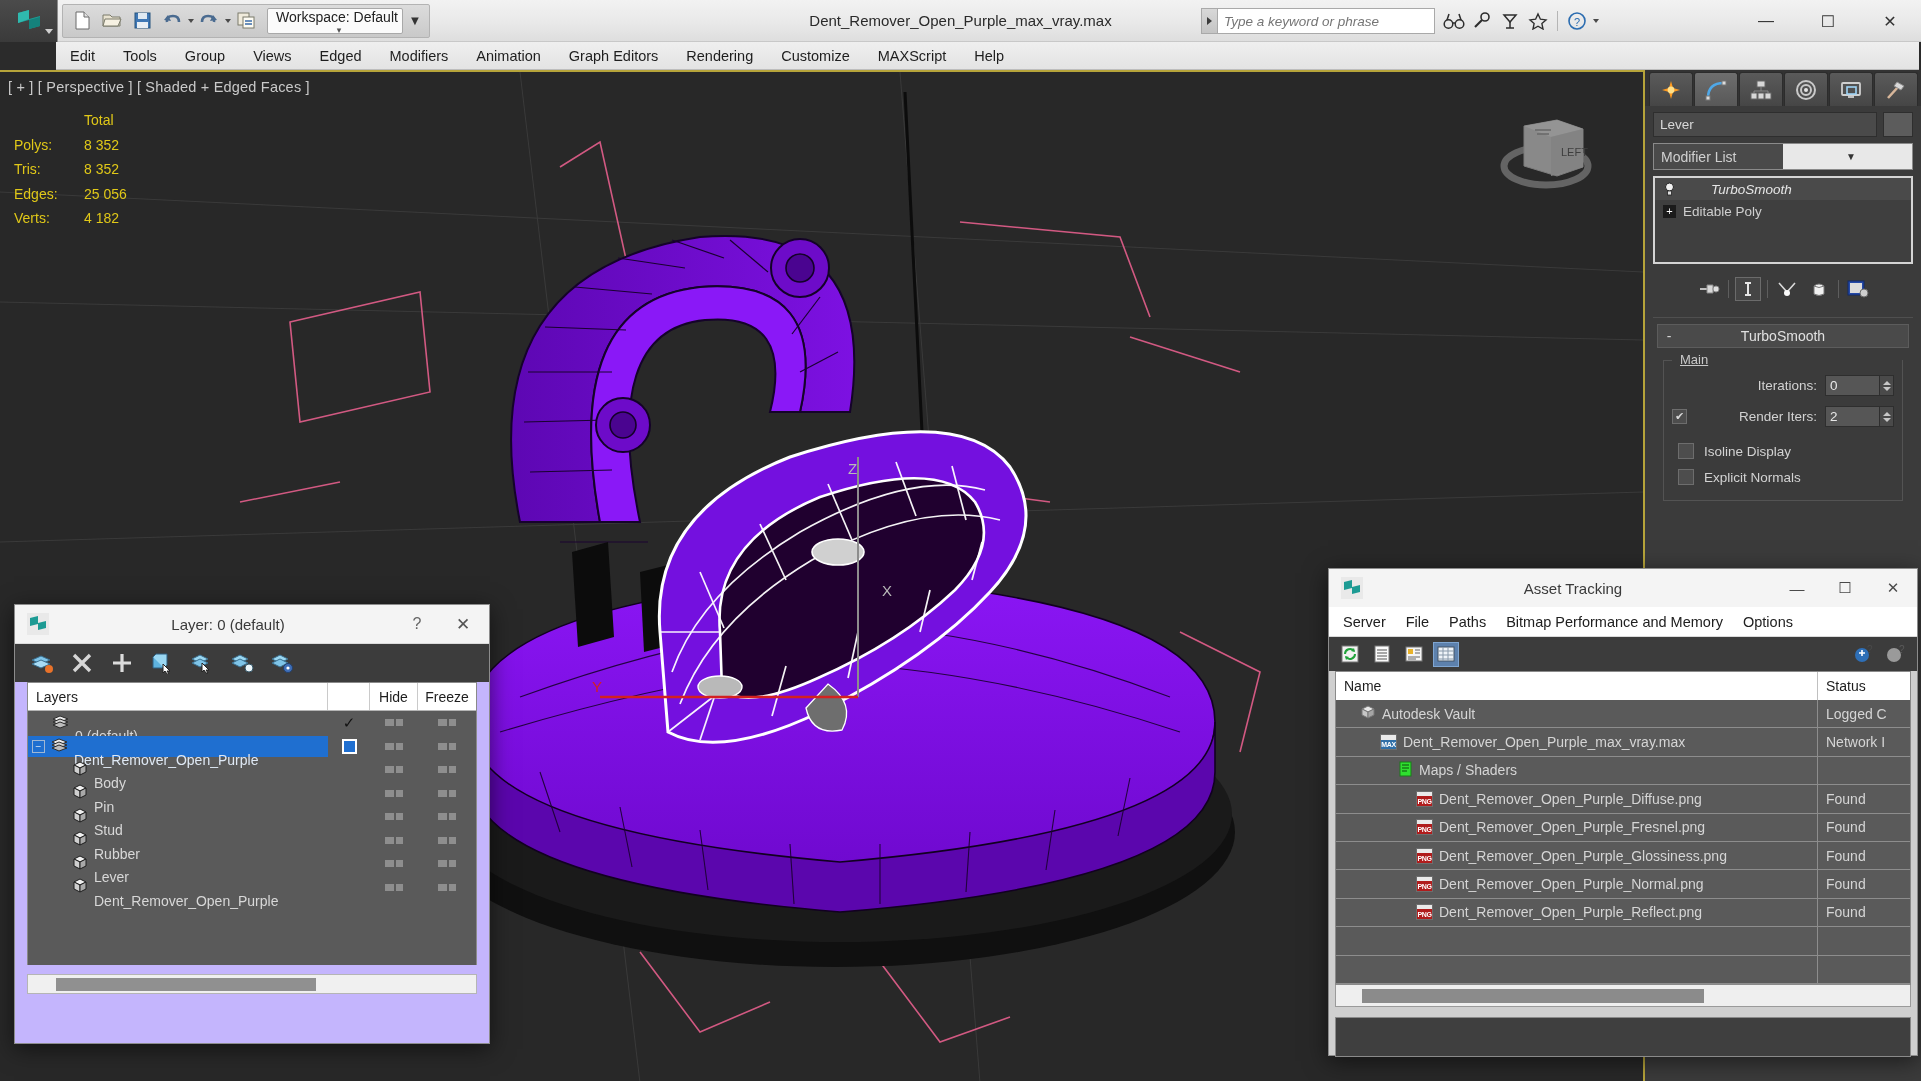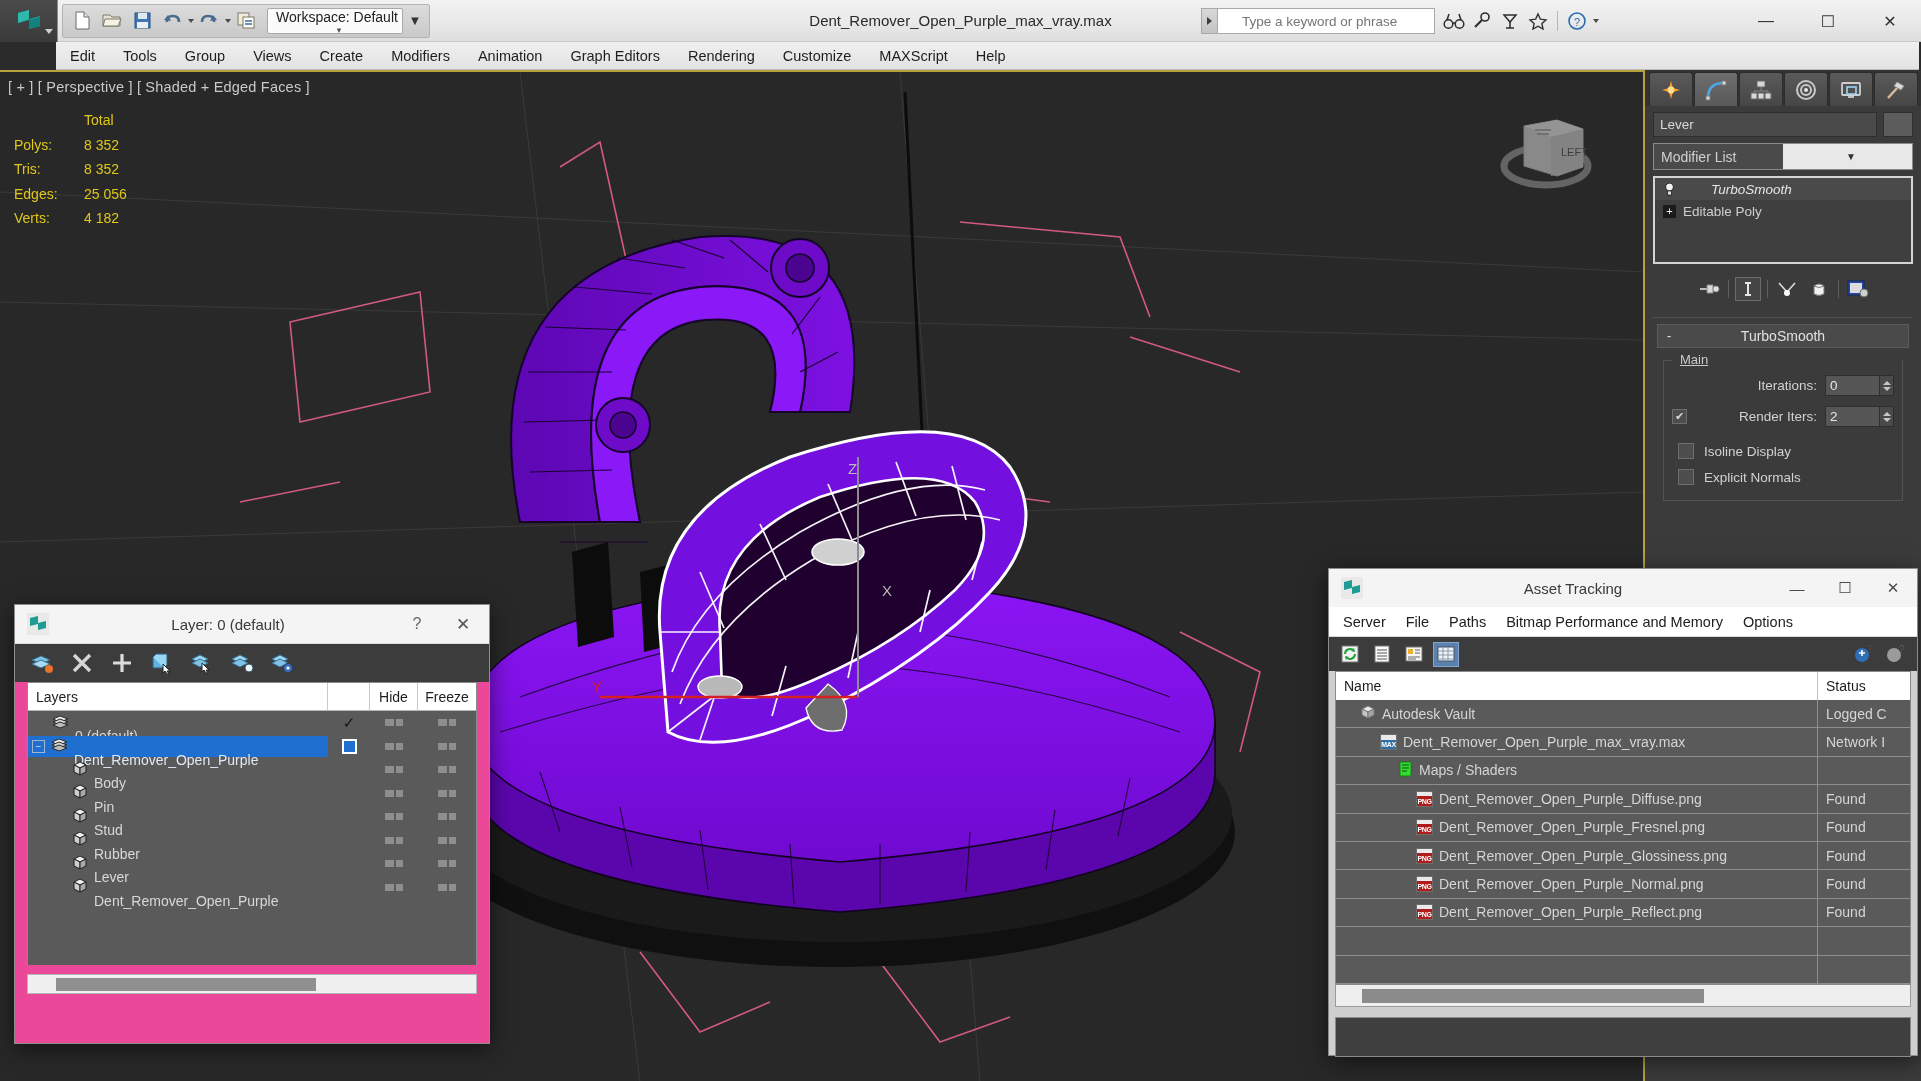--- a/index.html
+++ b/index.html
@@ -78,22 +78,22 @@
     background: linear-gradient(to bottom,#d8d8d8,#c4c4c4); border: 1px solid #a9a9a9;
     border-right: none;
   }
   .search-caret i {
     width: 0; height: 0;
     border-top: 4px solid transparent; border-bottom: 4px solid transparent;
     border-left: 5px solid #3b3b3b;
   }
   .search-input {
     width: 218px; height: 26px; background: #fff; border: 1px solid #a9a9a9;
-    font-size: 13.5px; color: #9a9a9a;
-    padding: 0 24px; font-family: "Liberation Sans", sans-serif;
+    font-size: 13.5px; font-style: italic; color: #9a9a9a;
+    padding: 0 6px; font-family: "Liberation Sans", sans-serif;
     outline: none;
   }
   .title-icons { display: flex; align-items: center; margin-left: 6px; gap: 2px; }
   .ti { width: 26px; height: 26px; display:flex;align-items:center;justify-content:center; }
   .ti-sep { width: 1px; height: 20px; background: #b5b5b5; margin: 0 4px; }
   .wincontrols {
     position: absolute; right: 0; top: 0; height: 42px; display: flex;
   }
   .wc { width: 62px; height: 42px; display:flex;align-items:center;justify-content:center;
         font-size: 16px; color: #333; }
@@ -234,21 +234,21 @@
   .spin .arrows i.dn { border-top: 4px solid #c7c7c7; }
   .crow { display: flex; align-items: center; height: 26px; }
   .crow .chk2 {
     width: 16px; height: 16px; border: 1px solid #6d6d6d; background: #4d4d4d;
     margin-left: 6px; margin-right: 10px;
   }
   .crow .lbl2 { color: #d2d2d2; font-size: 13.5px; }
 
   
   .dialog {
-    position: absolute; background: #ec4899;
+    position: absolute; background: #c4b5fd;
     border: 1px solid #8c8c8c;
     box-shadow: 0 5px 22px rgba(0,0,0,.55);
   }
   .layer-dlg { left: 14px; top: 604px; width: 476px; height: 440px; }
   .dlg-title {
     height: 39px; background: #f4f4f4; display: flex; align-items: center;
     padding-left: 12px; border-bottom: 1px solid #dcdcdc;
   }
   .dlg-ico { width: 22px; height: 22px; margin-right: 10px; }
   .dlg-title-text { flex: 1; font-size: 15px; color: #3a3a3a; text-align: center; }
@@ -460,21 +460,21 @@
       <div class="wc">☐</div>
       <div class="wc close">✕</div>
     </div>
   </div>
 
   <div class="menubar">
     <div class="menu-item">Edit</div>
     <div class="menu-item">Tools</div>
     <div class="menu-item">Group</div>
     <div class="menu-item">Views</div>
-    <div class="menu-item">Create</div>
+    <div class="menu-item">Edged</div>
     <div class="menu-item">Modifiers</div>
     <div class="menu-item">Animation</div>
     <div class="menu-item">Graph Editors</div>
     <div class="menu-item">Rendering</div>
     <div class="menu-item">Customize</div>
     <div class="menu-item">MAXScript</div>
     <div class="menu-item">Help</div>
   </div>
 
   <div class="viewport">

